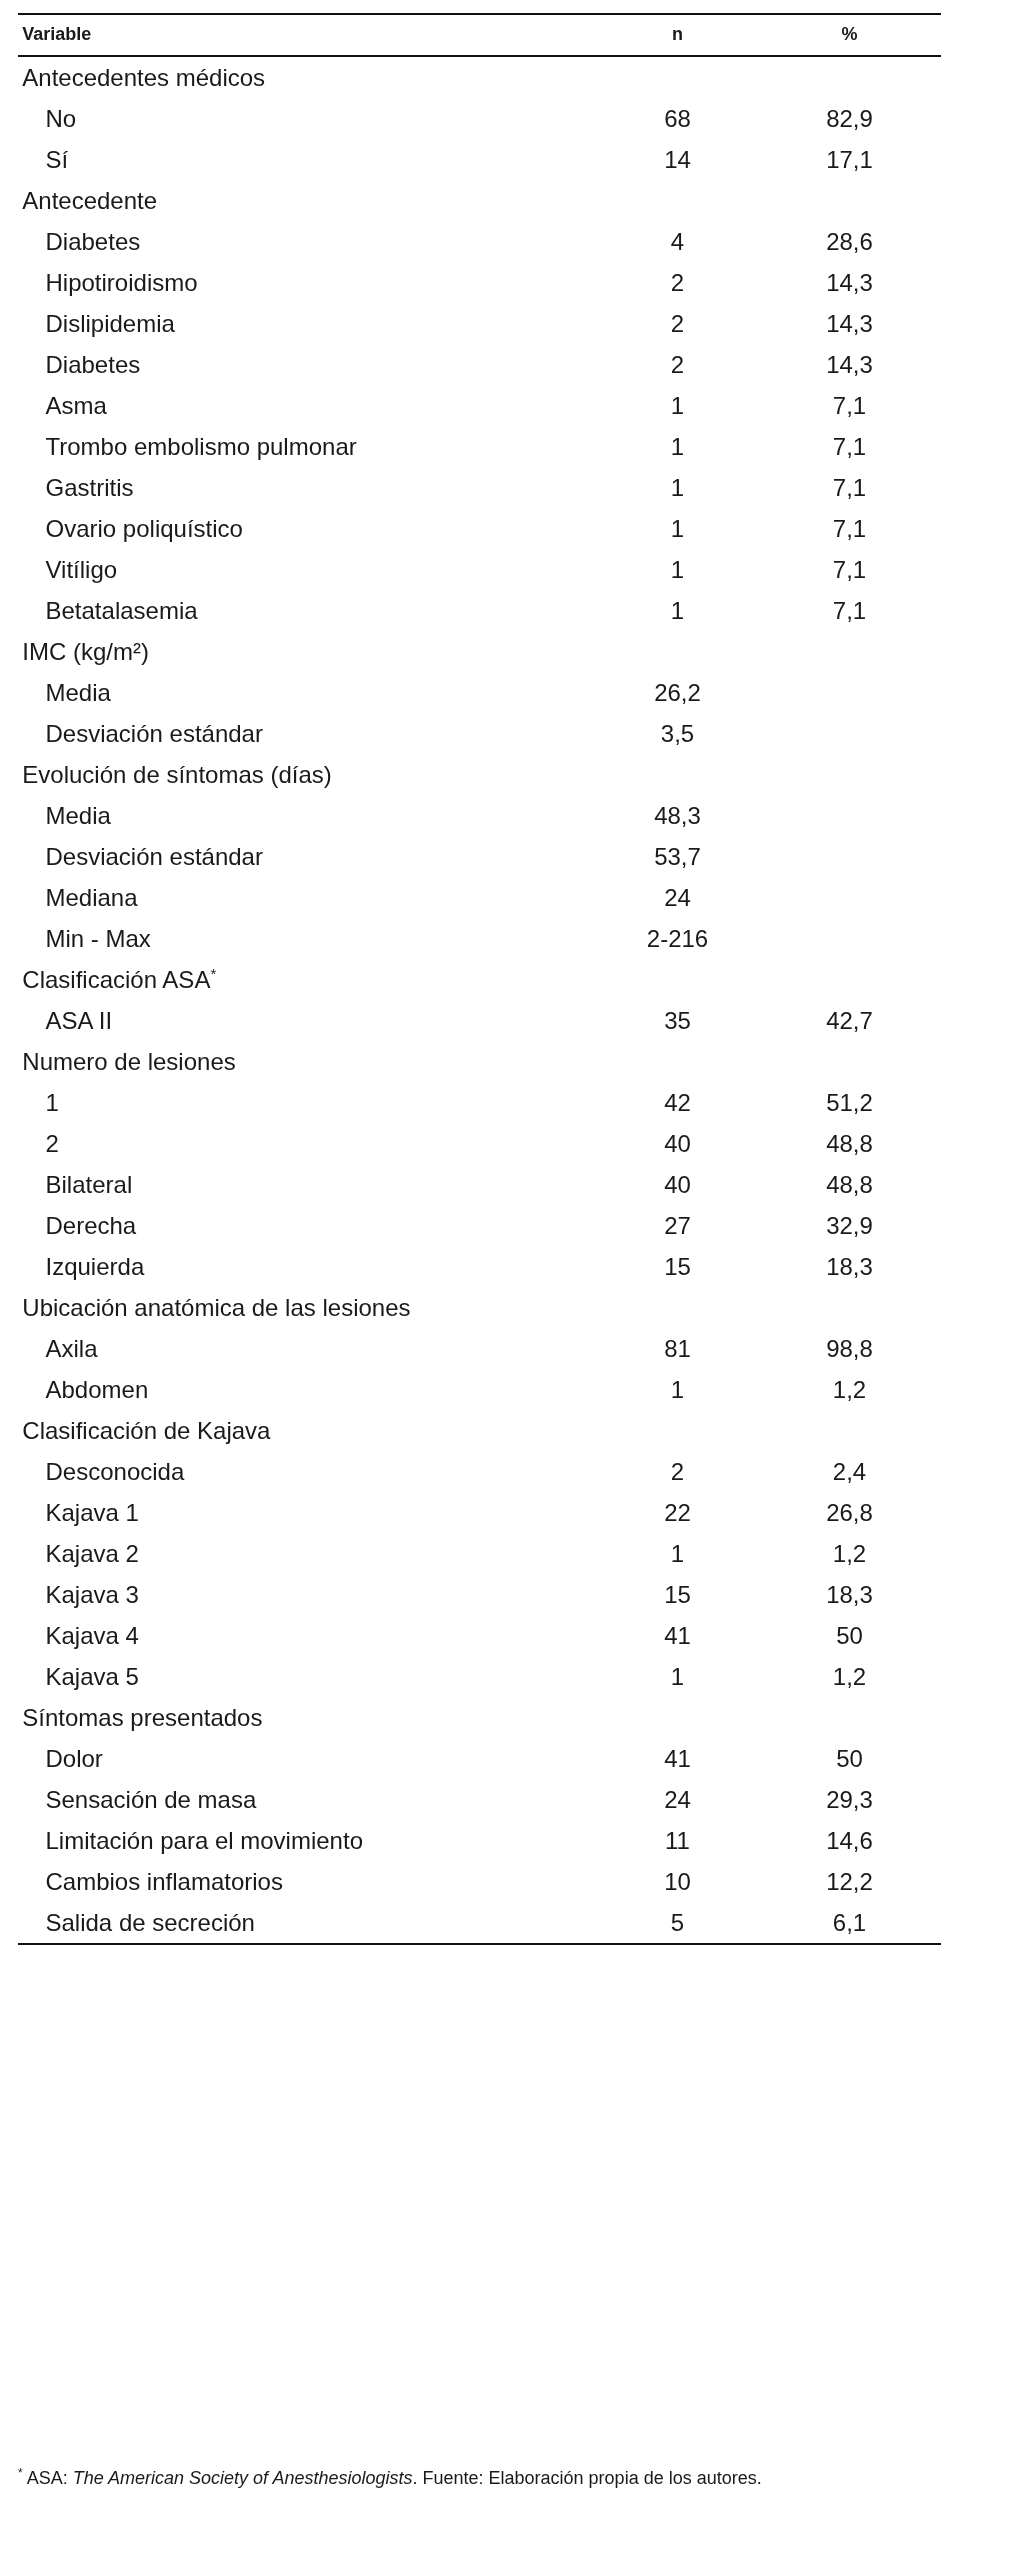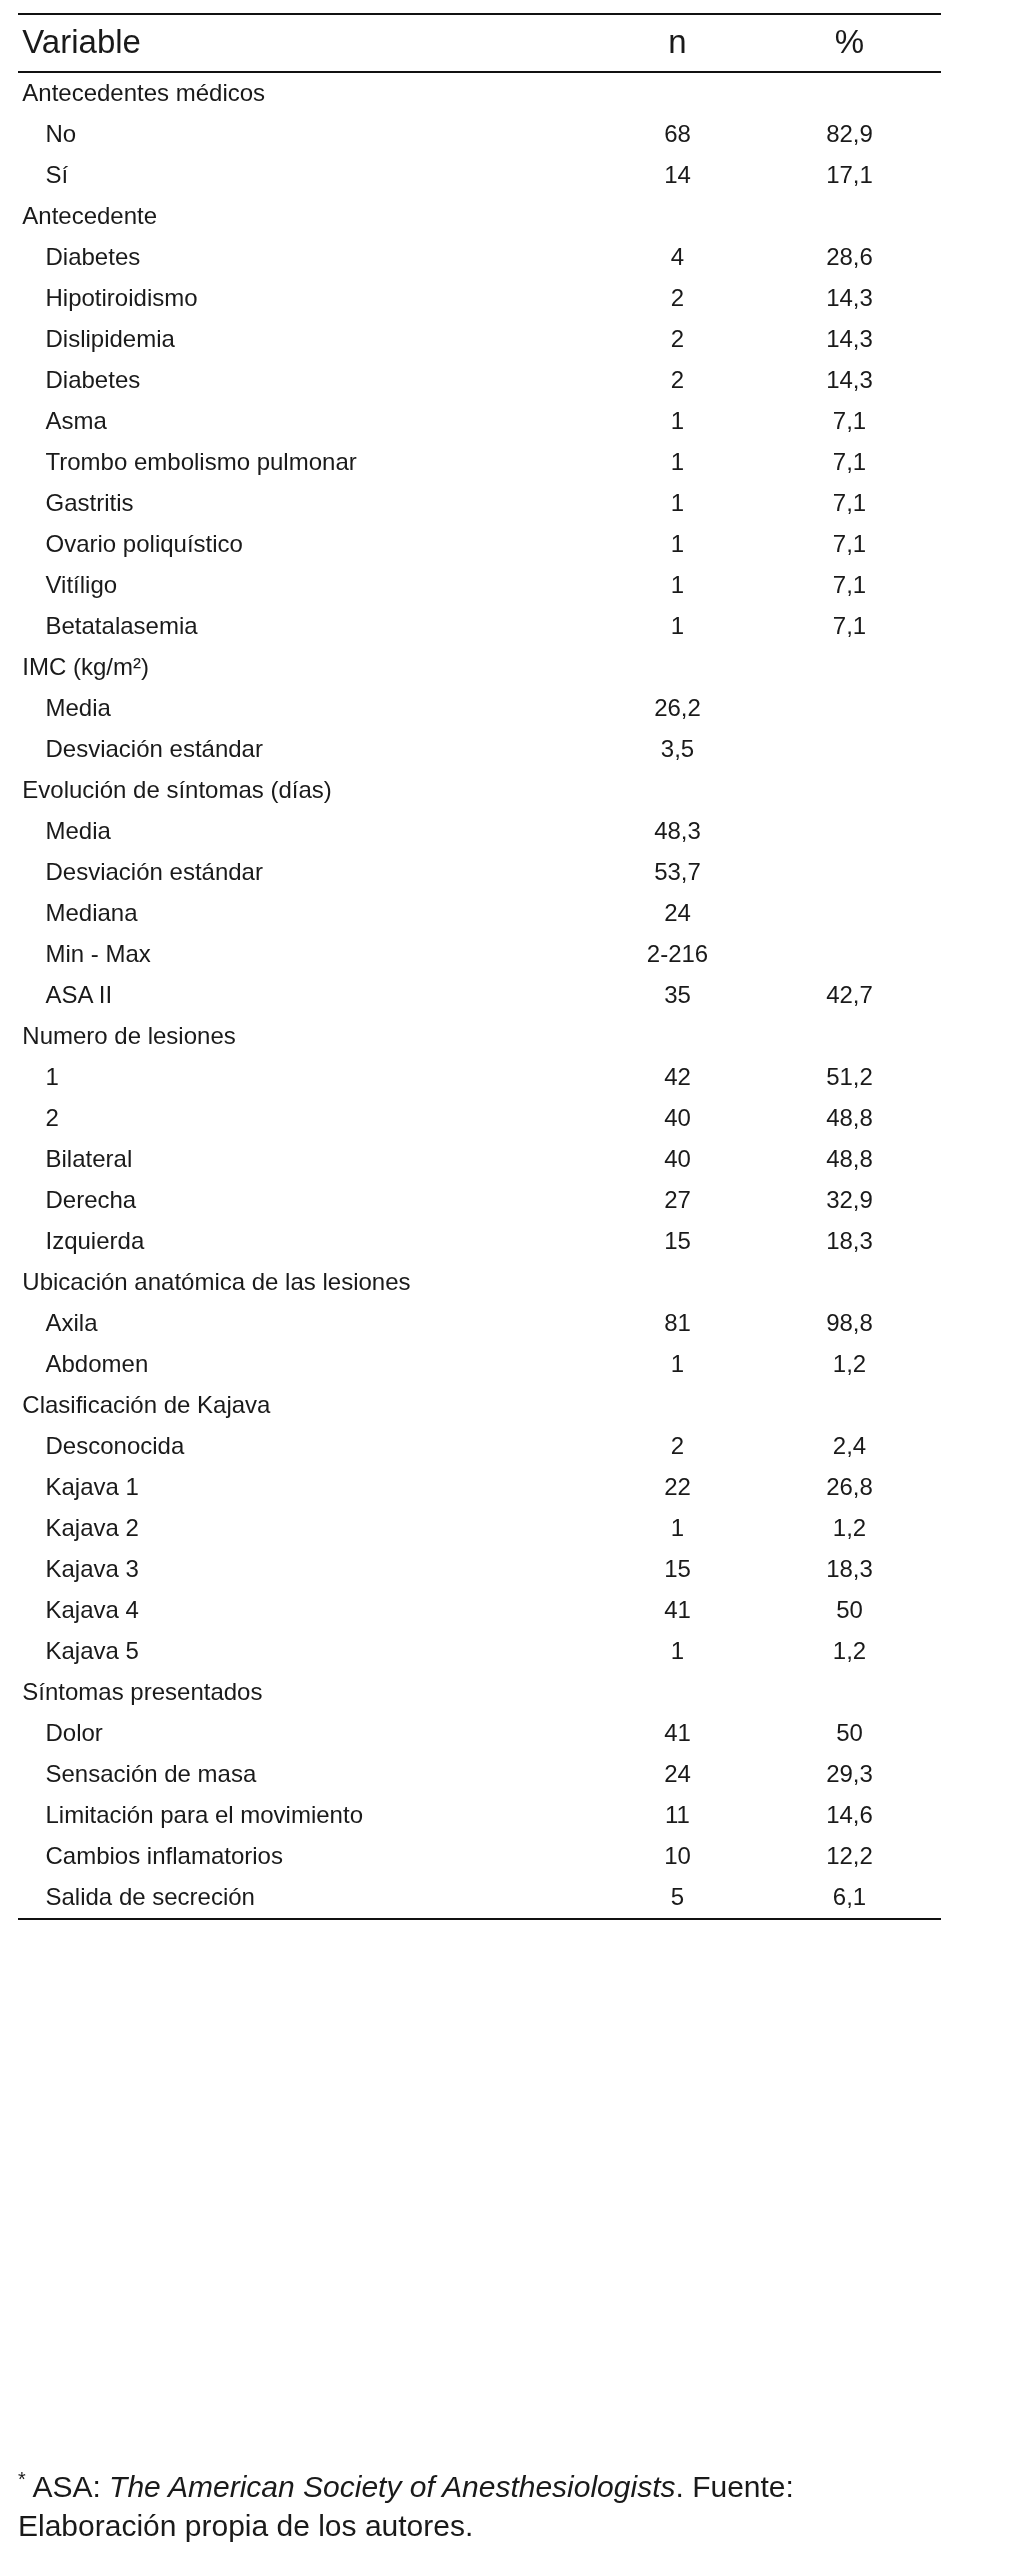--- a/index.html
+++ b/index.html
@@ -39,22 +39,22 @@
   table.stat-table col.c-var { width: 579px; }
   table.stat-table col.c-n   { width: 161px; }
   table.stat-table col.c-pct { width: 183px; }
 
   
   .rule-top    { border-top: 2.9px solid #111111; }
   .rule-mid    { border-bottom: 2.9px solid #111111; }
   .rule-bottom { border-bottom: 2.9px solid #111111; }
 
   thead th {
-    font-size: 33px;
-    font-weight: normal;
+    font-size: 18px;
+    font-weight: bold;
     padding: 10px 0 11.6px 0;
     line-height: 1.05;
     vertical-align: middle;
   }
   thead th.h-var { text-align: left; padding-left: 4.3px; }
   thead th.h-n,
   thead th.h-pct { text-align: center; }
 
   tbody td {
     font-size: 24px;
@@ -86,21 +86,21 @@
     font-size: 0.62em;
     vertical-align: super;
     line-height: 0;
   }
 
   .footnote {
     position: absolute;
     left: 18px;
     top: 2467px;
     width: 934px;
-    font-size: 30px;
+    font-size: 18px;
     line-height: 1.30;
     color: #1a1a1a;
   }
   .footnote .fn-italic { font-style: italic; }
   .footnote .fn-star {
     font-size: 0.66em;
     vertical-align: super;
     line-height: 0;
   }
 </style>
@@ -227,20 +227,25 @@
           <tr class="lvl-1">
             <td class="cell-var">Mediana</td>
             <td class="cell-n">24</td>
             <td class="cell-pct"></td>
           </tr>
           <tr class="lvl-1">
             <td class="cell-var">Min - Max</td>
             <td class="cell-n">2-216</td>
             <td class="cell-pct"></td>
           </tr>
+          <tr class="lvl-0">
+            <td class="cell-var">Clasificación ASA<sup class="star">*</sup></td>
+            <td class="cell-n"></td>
+            <td class="cell-pct"></td>
+          </tr>
           <tr class="lvl-1">
             <td class="cell-var">ASA II</td>
             <td class="cell-n">35</td>
             <td class="cell-pct">42,7</td>
           </tr>
           <tr class="lvl-0">
             <td class="cell-var">Numero de lesiones</td>
             <td class="cell-n"></td>
             <td class="cell-pct"></td>
           </tr>

